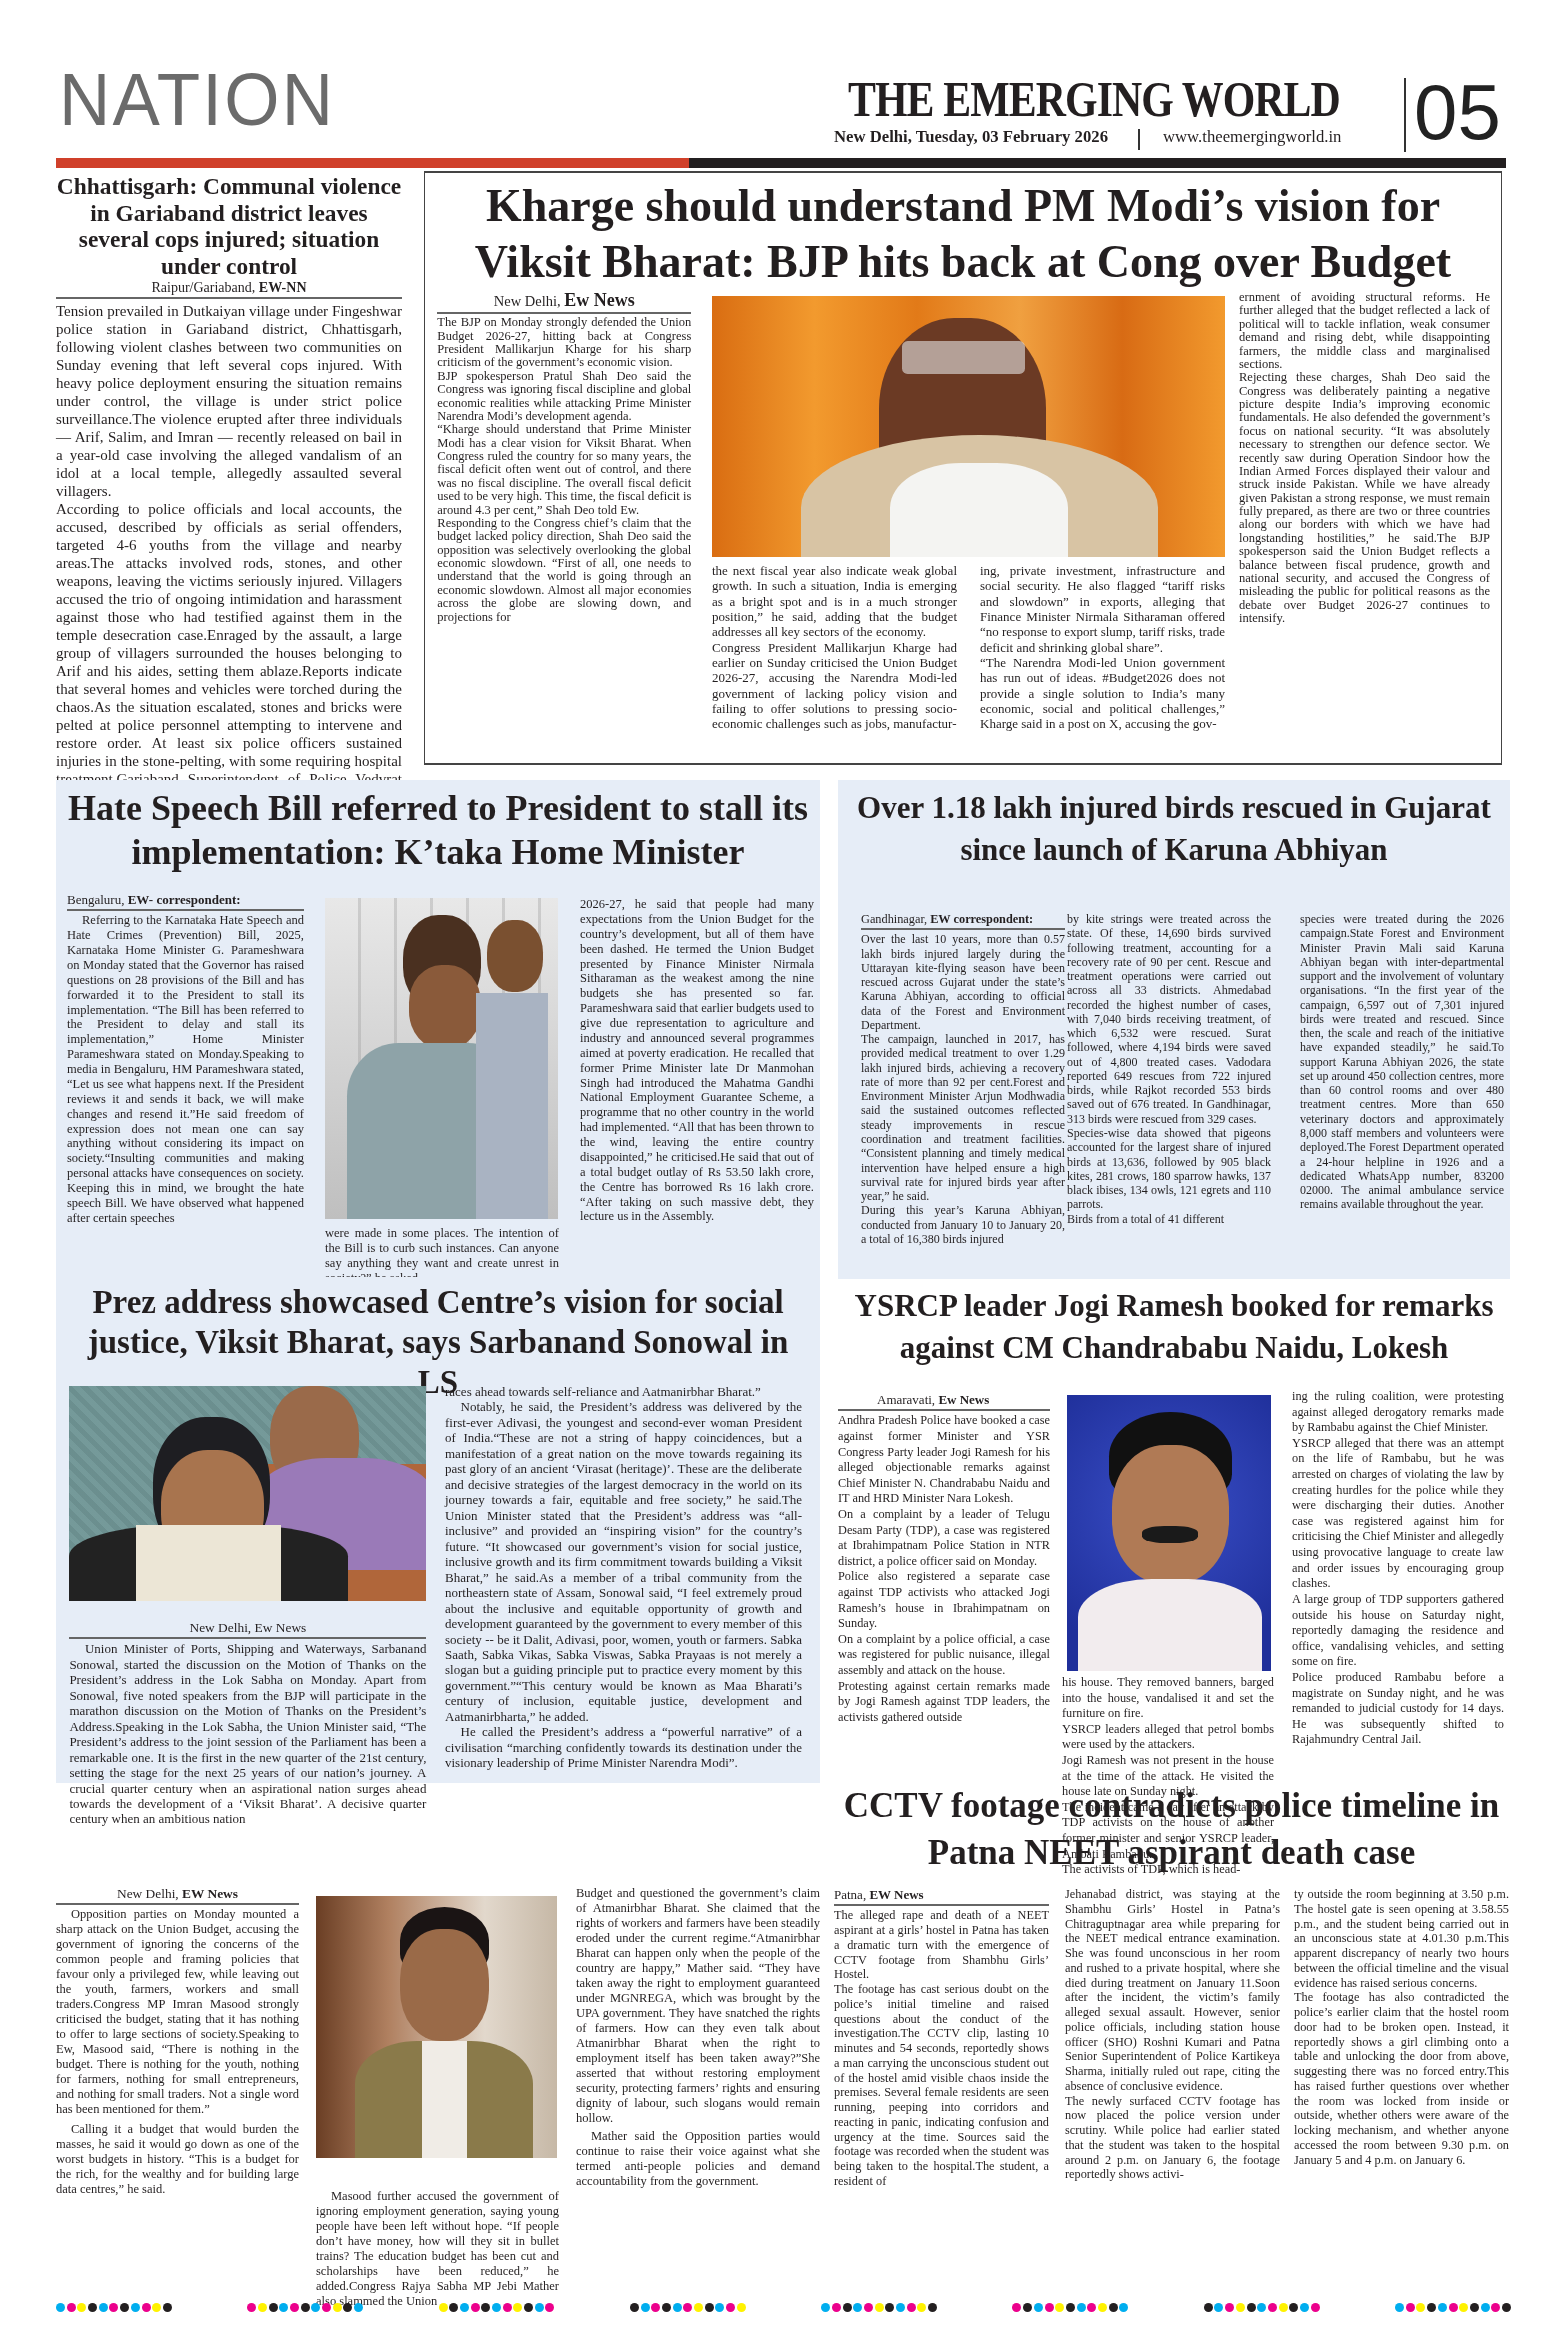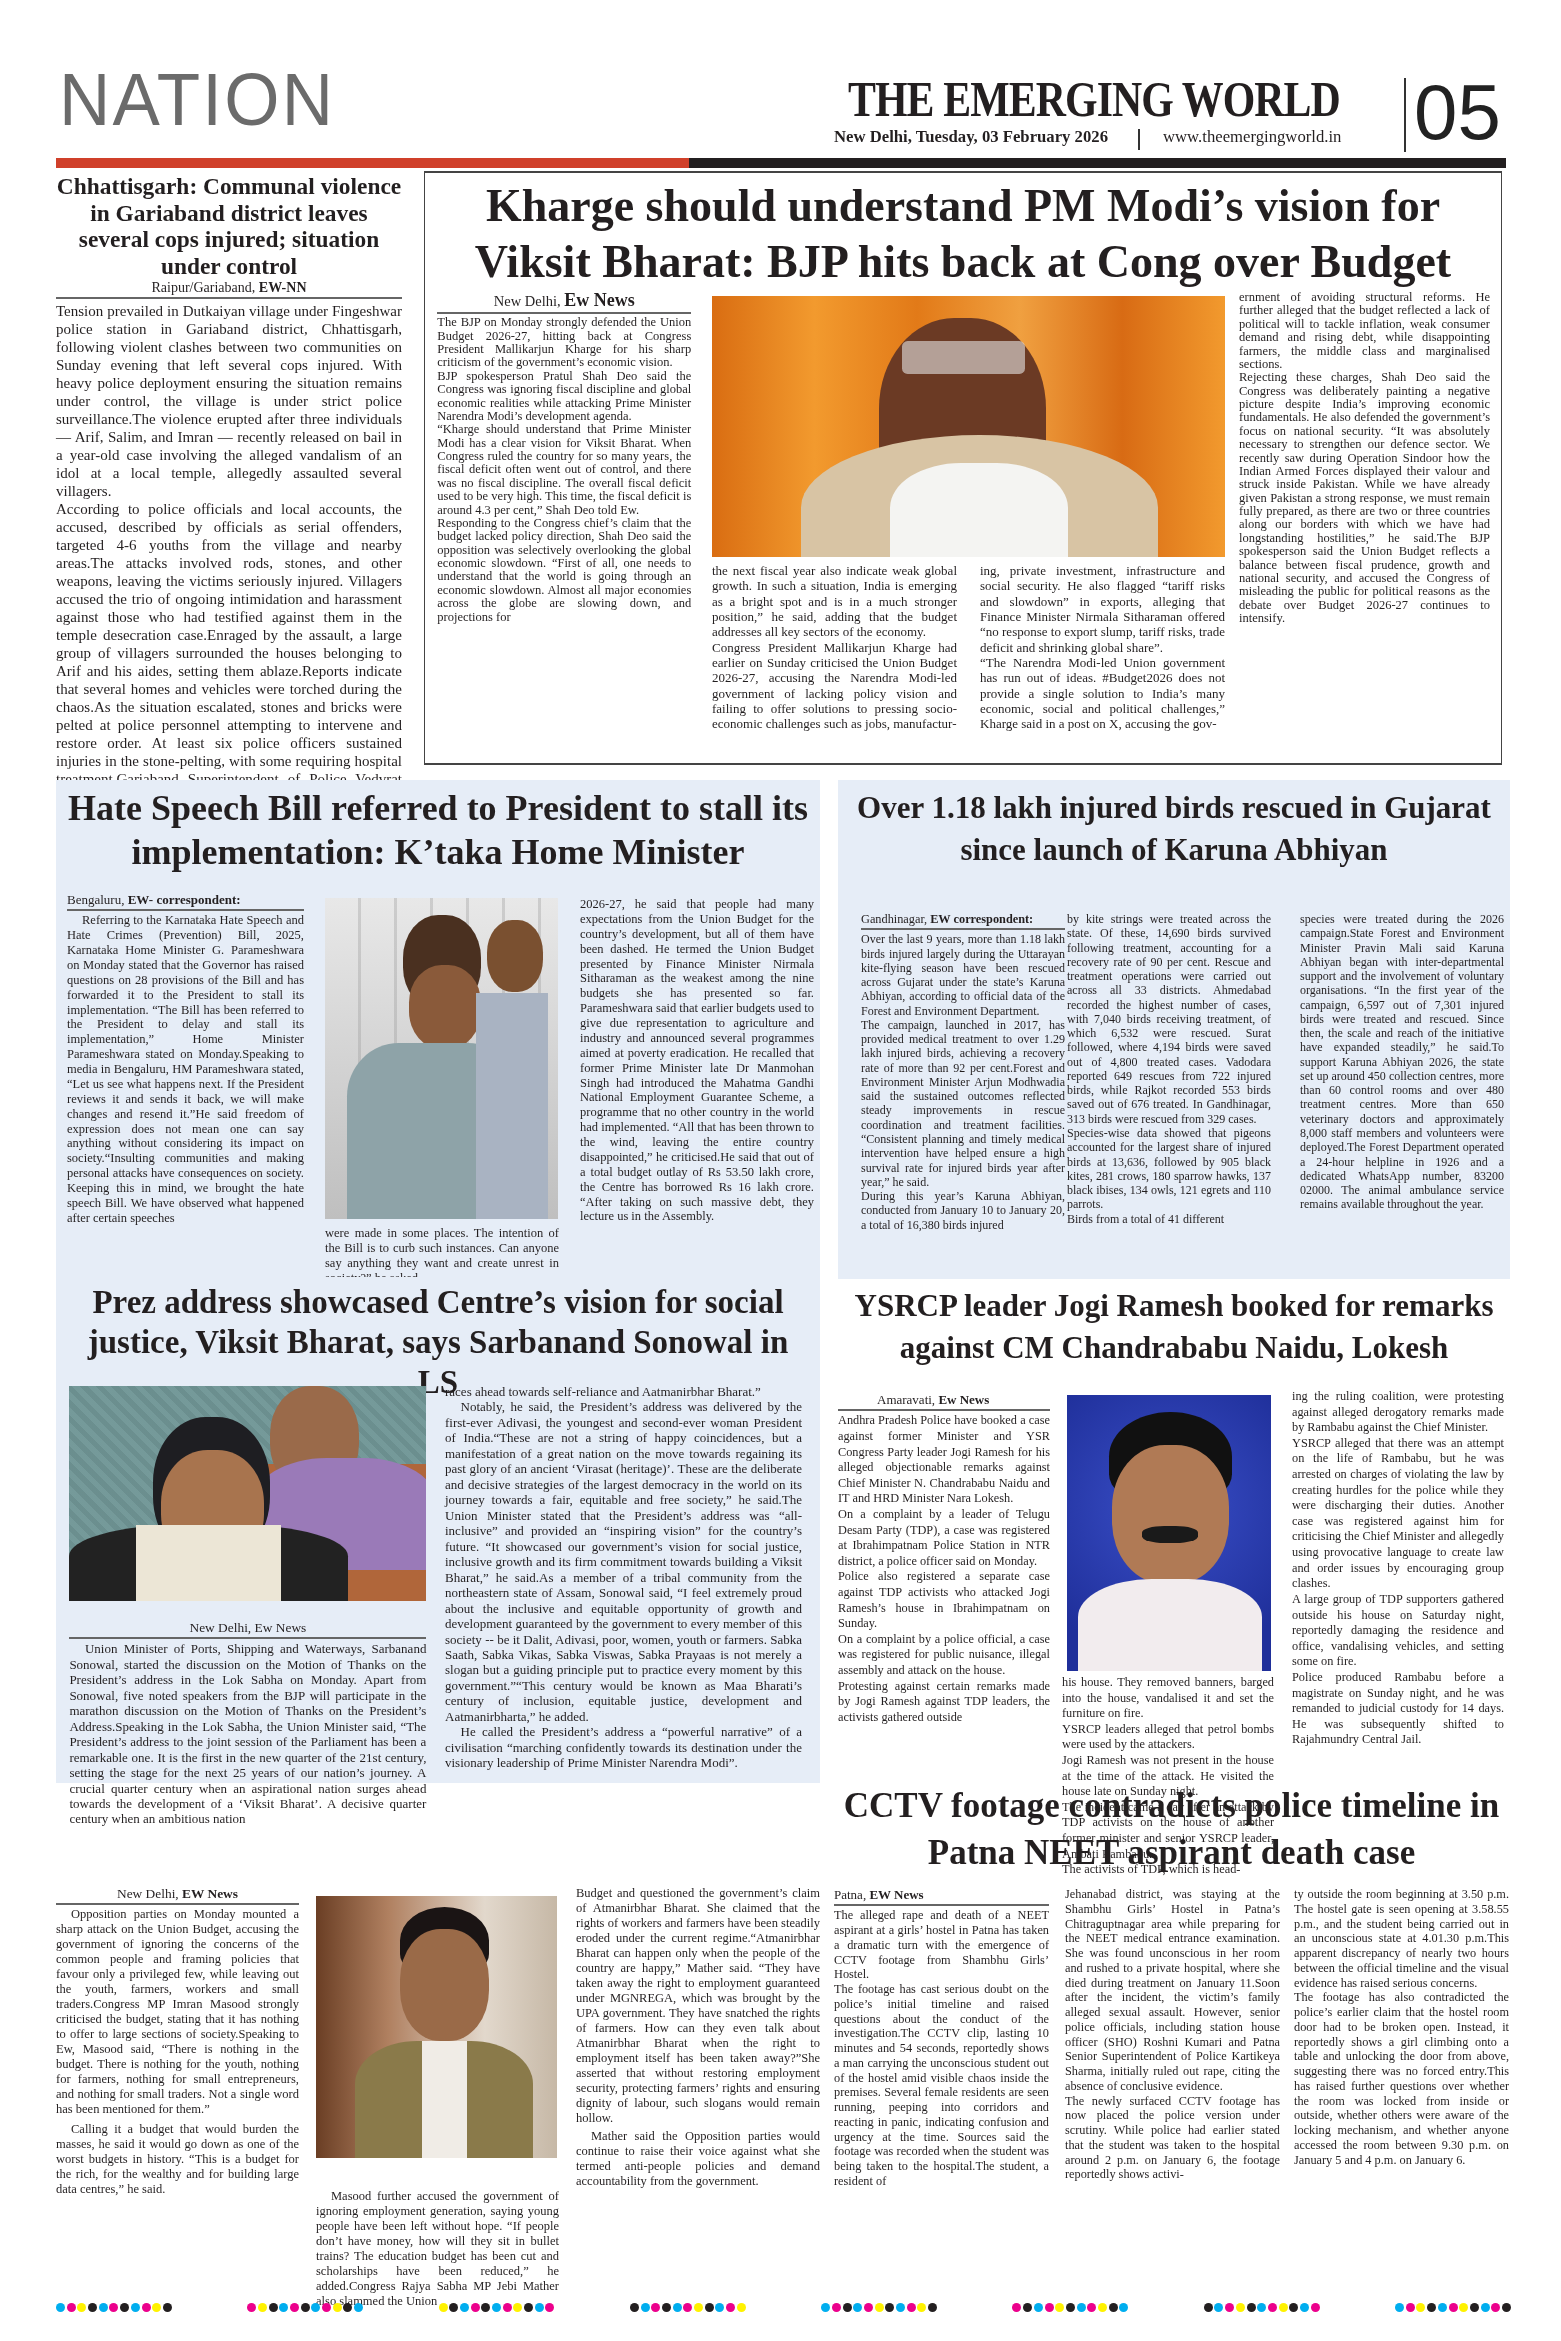--- a/index.html
+++ b/index.html
@@ -117,21 +117,21 @@
 </div>
 
 <div class="abs blue" style="left:838px;top:780px;width:672px;height:499px;">
   <h2 class="hl cond" style="font-size:31px;padding:6.7px 16.7px 0;line-height:1.35;">Over 1.18 lakh injured birds rescued in Gujarat since launch of Karuna Abhiyan</h2>
   <div class="abs" style="left:11px;top:132px;width:204px;margin-left:12px;">
     <div class="byline byline-l" style="font-size:12.3px;">
       <span>Gandhinagar,</span>
       <b>EW correspondent:</b>
     </div>
     <div class="body" style="font-size:12px;line-height:1.19;">
-      <p>Over the last 9 years, more than 1.18 lakh birds injured largely during the Uttarayan kite-flying season have been rescued across Gujarat under the state’s Karuna Abhiyan, according to official data of the Forest and Environment Department.</p>
+      <p>Over the last 10 years, more than 0.57 lakh birds injured largely during the Uttarayan kite-flying season have been rescued across Gujarat under the state’s Karuna Abhiyan, according to official data of the Forest and Environment Department.</p>
       <p>The campaign, launched in 2017, has provided medical treatment to over 1.29 lakh injured birds, achieving a recovery rate of more than 92 per cent.Forest and Environment Minister Arjun Modhwadia said the sustained outcomes reflected steady improvements in rescue coordination and treatment facilities. “Consistent planning and timely medical intervention have helped ensure a high survival rate for injured birds year after year,” he said.</p>
       <p>During this year’s Karuna Abhiyan, conducted from January 10 to January 20, a total of 16,380 birds injured</p>
     </div>
   </div>
   <div class="abs body" style="left:229px;top:132px;width:204px;font-size:12px;line-height:1.19;">
     <p>by kite strings were treated across the state. Of these, 14,690 birds survived following treatment, accounting for a recovery rate of 90 per cent. Rescue and treatment operations were carried out across all 33 districts. Ahmedabad recorded the highest number of cases, with 7,040 birds receiving treatment, of which 6,532 were rescued. Surat followed, where 4,194 birds were saved out of 4,800 treated cases. Vadodara reported 649 rescues from 722 injured birds, while Rajkot recorded 553 birds saved out of 676 treated. In Gandhinagar, 313 birds were rescued from 329 cases.</p>
     <p>Species-wise data showed that pigeons accounted for the largest share of injured birds at 13,636, followed by 905 black kites, 281 crows, 180 sparrow hawks, 137 black ibises, 134 owls, 121 egrets and 110 parrots.</p>
     <p>Birds from a total of 41 different</p>
   </div>
   <div class="abs body" style="left:446px;top:132px;width:204px;font-size:12px;line-height:1.19;margin-left:16px;">

